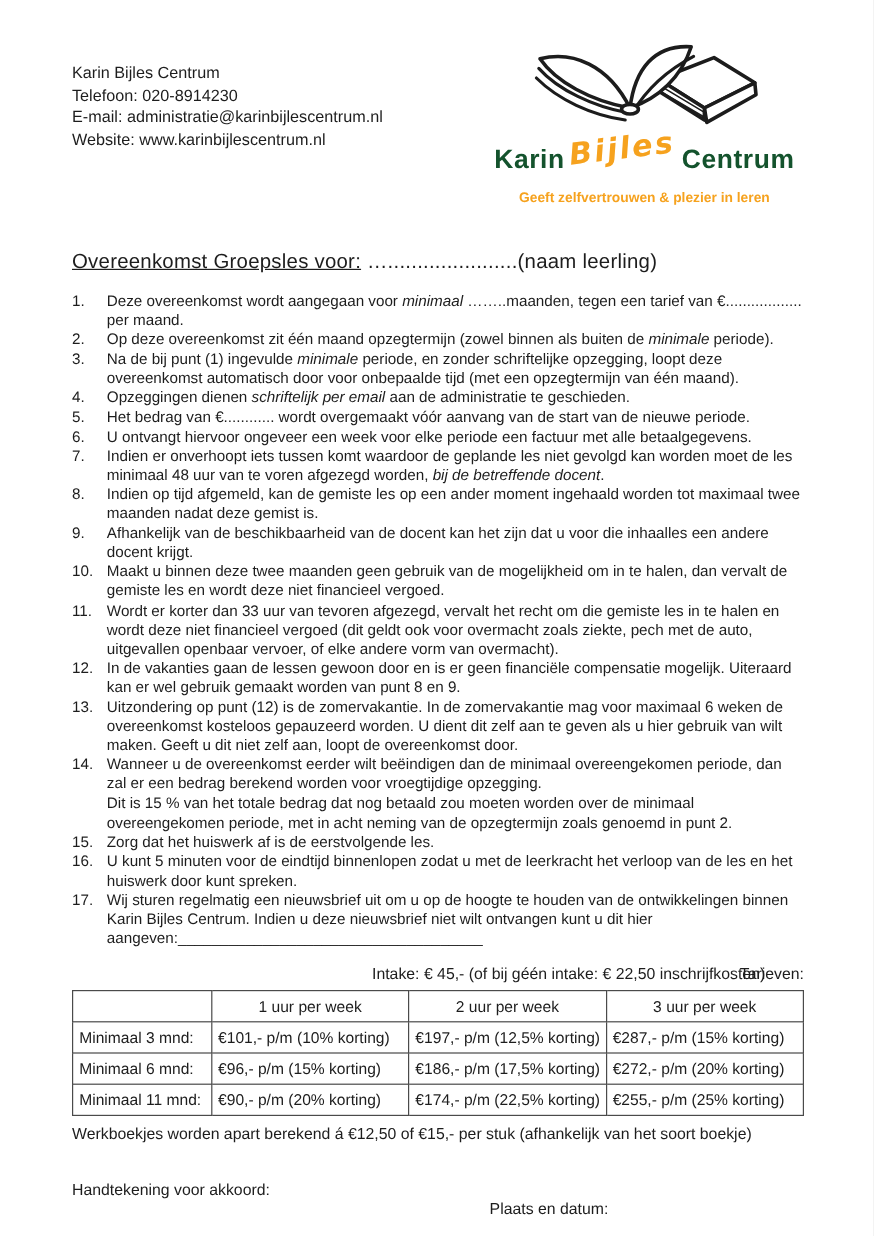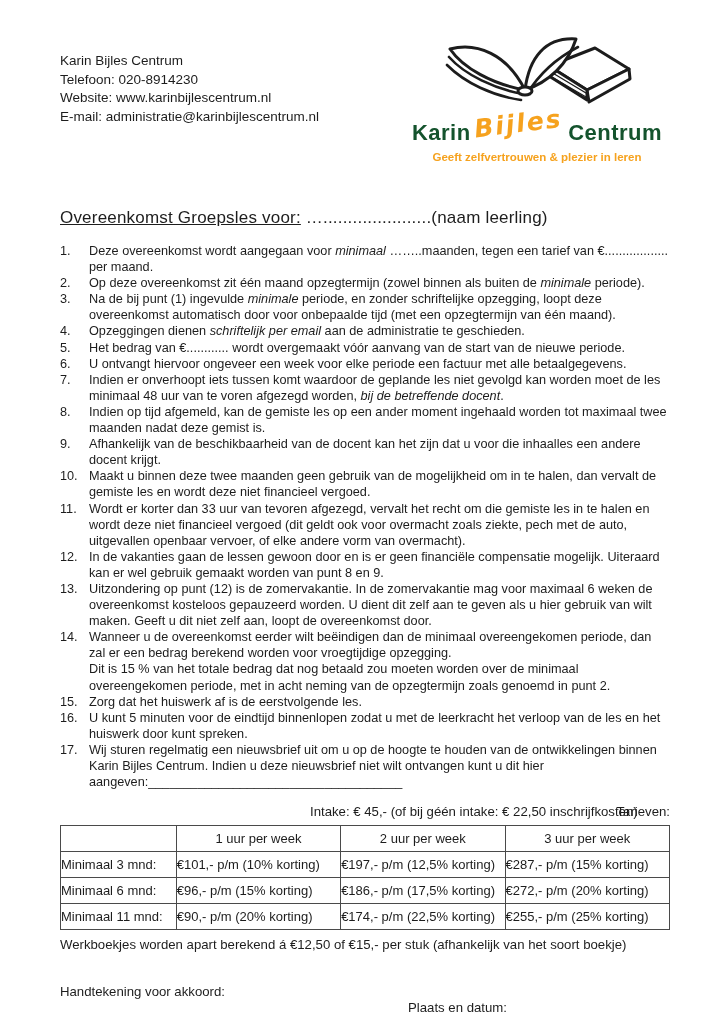--- a/index.html
+++ b/index.html
@@ -14,62 +14,62 @@
   .contact{font-size:13.5px;line-height:18.5px;}
   .logo{position:absolute;top:-24px;right:-12px;width:290px;text-align:center;}
   .logo svg.books{display:block;margin:0 auto;width:200px;height:95px;}
   .logo-line{position:relative;height:34px;margin-top:-6px;white-space:nowrap;}
   .logo-word{font-weight:bold;font-size:22px;letter-spacing:.5px;}
   .logo-script{
     display:inline-block;font-size:25px;font-weight:bold;font-style:italic;
     transform:rotate(-7deg) translateY(-8px);letter-spacing:2px;
     font-family:"DejaVu Sans",sans-serif;
   }
-  .tagline{font-size:11.5px;font-weight:bold;margin-top:0;}
+  .tagline{font-size:11.5px;font-weight:bold;margin-top:8px;}
   
   .title{
     text-align:left;font-size:17px;margin-top:26px;letter-spacing:0.2px;
     white-space:nowrap;
   }
   .title .u{text-decoration:underline;}
   
   .terms{margin-top:15px;height:552px;overflow:hidden;font-size:12.7px;line-height:16.1px;}
   .item{position:relative;display:flex;}
   .item .num{flex:0 0 29px;}
   .item .tbody{flex:1;}
   .it{font-style:italic;}
   
   .tar-row{position:relative;margin-top:9px;font-size:13.2px;height:18px;text-align:right;}
   .tar-row .intake{position:absolute;left:250px;top:0;white-space:nowrap;}
   table.tarieven{
     border-collapse:collapse;width:610px;margin-top:3px;
     font-size:13px;table-layout:fixed;
   }
   table.tarieven th,table.tarieven td{
-    border:1.4px solid #4a4a4a;padding:3px 0;height:19px;
+    border:1.4px solid #4a4a4a;padding:3px 5px;height:19px;
     overflow:hidden;white-space:nowrap;
   }
   table.tarieven th{font-weight:normal;text-align:center;}
   table.tarieven td{text-align:left;}
   .werkboekjes{margin-top:7px;font-size:13.2px;}
   
   .sig-labels{position:relative;margin-top:32px;font-size:13.2px;height:18px;}
   .sig-labels .right{position:absolute;left:348px;top:16px;}
 </style>
 <style>.c-blue{color:#14532d;} .c-orange{color:#f6a21e;} .page{color:#1d1d1d;}</style></head>
 <body>
 
 <div class="page">
 
   <div class="hdr">
     <div class="contact">
       <div>Karin Bijles Centrum</div>
       <div>Telefoon: 020-8914230</div>
+      <div>E-mail: administratie@karinbijlescentrum.nl</div>
       <div>Website: www.karinbijlescentrum.nl</div>
-      <div>E-mail: administratie@karinbijlescentrum.nl</div>
     </div>
 
     <div class="logo">
       <svg class="books" viewBox="0 0 200 95">
         <g stroke="#1c1c1c" fill="#ffffff" stroke-width="3" stroke-linejoin="round" stroke-linecap="round">
           <path d="M112,38 L158,20 L192,41 L150,62 Z"></path>
           <path d="M192,41 L193,51 L152,74 L150,62 Z"></path>
           <path d="M112,38 L112,48 L150,72 L150,62 Z"></path>
           <path d="M114,44 L149,65 M113,48 L149,69" stroke-width="1.4" fill="none"></path>
           <path d="M88,62 C70,26 40,14 13,21 C26,40 55,56 88,62 Z"></path>

